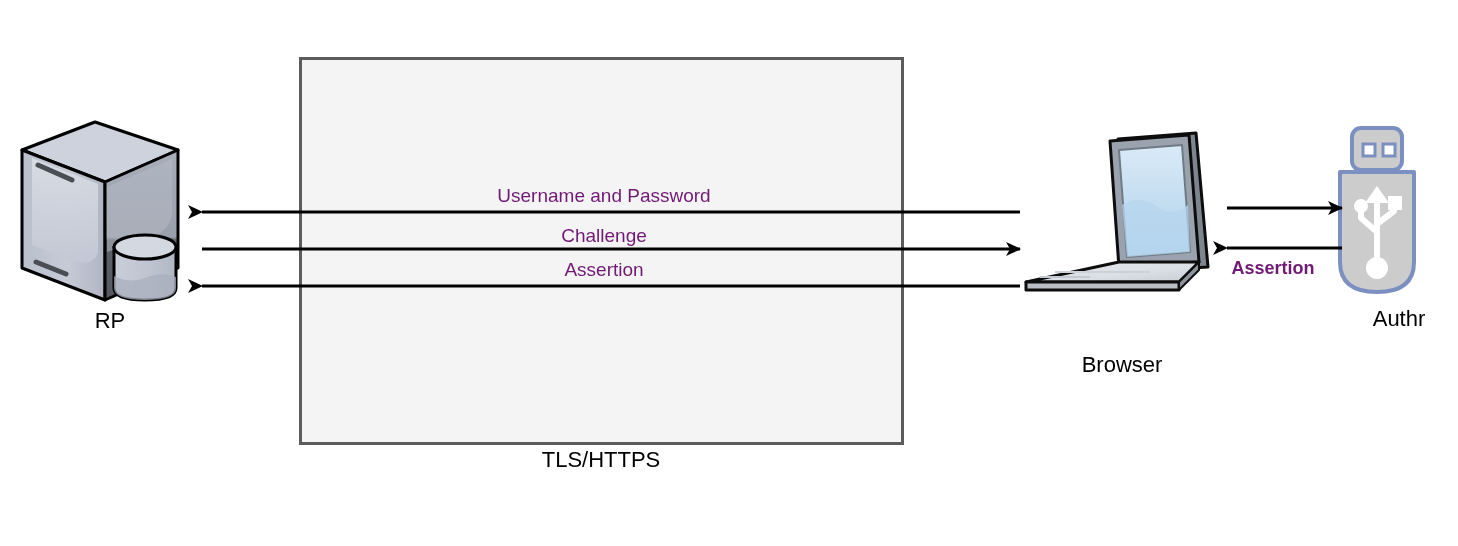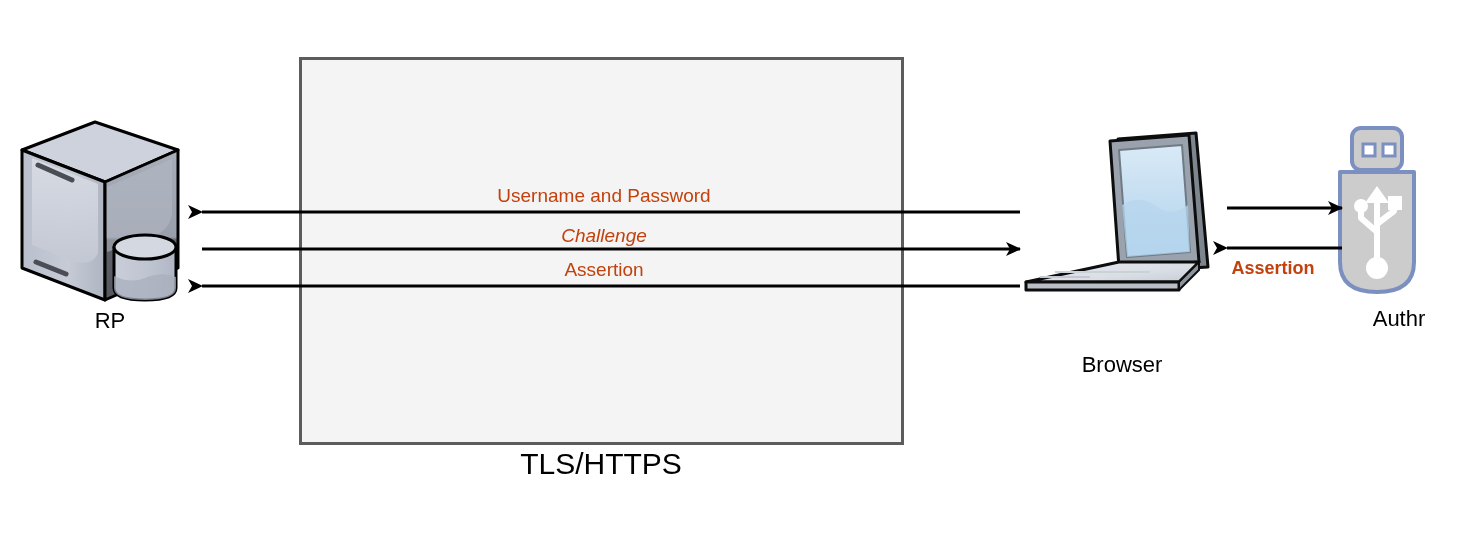--- a/index.html
+++ b/index.html
@@ -28,33 +28,33 @@
     font-size: 22px;
     color: #000000;
     white-space: nowrap;
     text-align: center;
     line-height: 1;
   }
   .flow-label {
     position: absolute;
     font-family: "Liberation Sans", sans-serif;
     font-size: 19px;
-    color: #c2410c;
+    color: #701a75;
     white-space: nowrap;
     text-align: center;
     line-height: 1;
   }
   .flow-label.bold {
     font-weight: bold;
     font-size: 18px;
   }
   .zone-label {
     position: absolute;
     font-family: "Liberation Sans", sans-serif;
-    font-size: 30px;
+    font-size: 22px;
     color: #000000;
     white-space: nowrap;
     line-height: 1;
   }
 </style>
 </head>
 <body>
 
 <svg id="canvas" viewBox="0 0 1458 546">
   <defs>
@@ -170,19 +170,19 @@
 </svg>
 
 <div class="node-label" style="left:0; top:310px; width:220px;">RP</div>
 
 <div class="node-label" style="left:1022px; top:306px; width:200px;margin-top:48px;">Browser</div>
 
 <div class="node-label" style="left:1320px; top:308px; width:158px;">Authr</div>
 
 <div class="flow-label" style="left:404px; top:186px; width:400px;">Username and Password</div>
 
-<div class="flow-label" style="left:404px; top:226px; width:400px;font-style:italic;">Challenge</div>
+<div class="flow-label" style="left:404px; top:226px; width:400px;">Challenge</div>
 
 <div class="flow-label" style="left:404px; top:260px; width:400px;">Assertion</div>
 
 <div class="flow-label bold" style="left:1193px; top:259px; width:160px;">Assertion</div>
 
 <div class="zone-label" style="left:300px; top:449px; width:602px; text-align:center;">TLS/HTTPS</div>
 
 </body></html>

